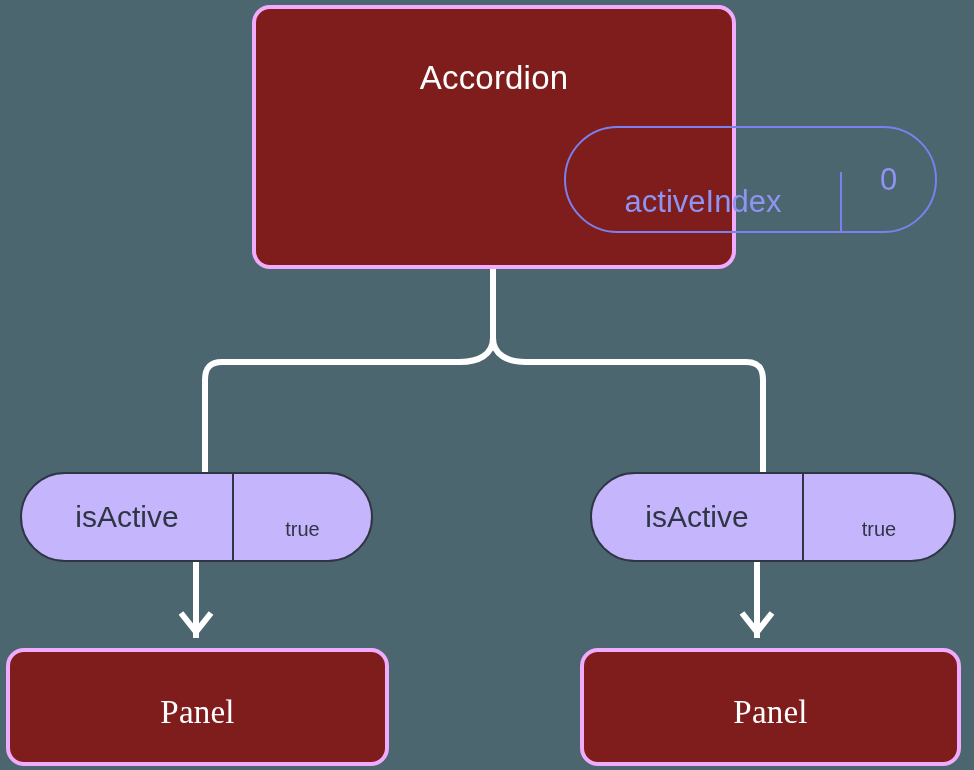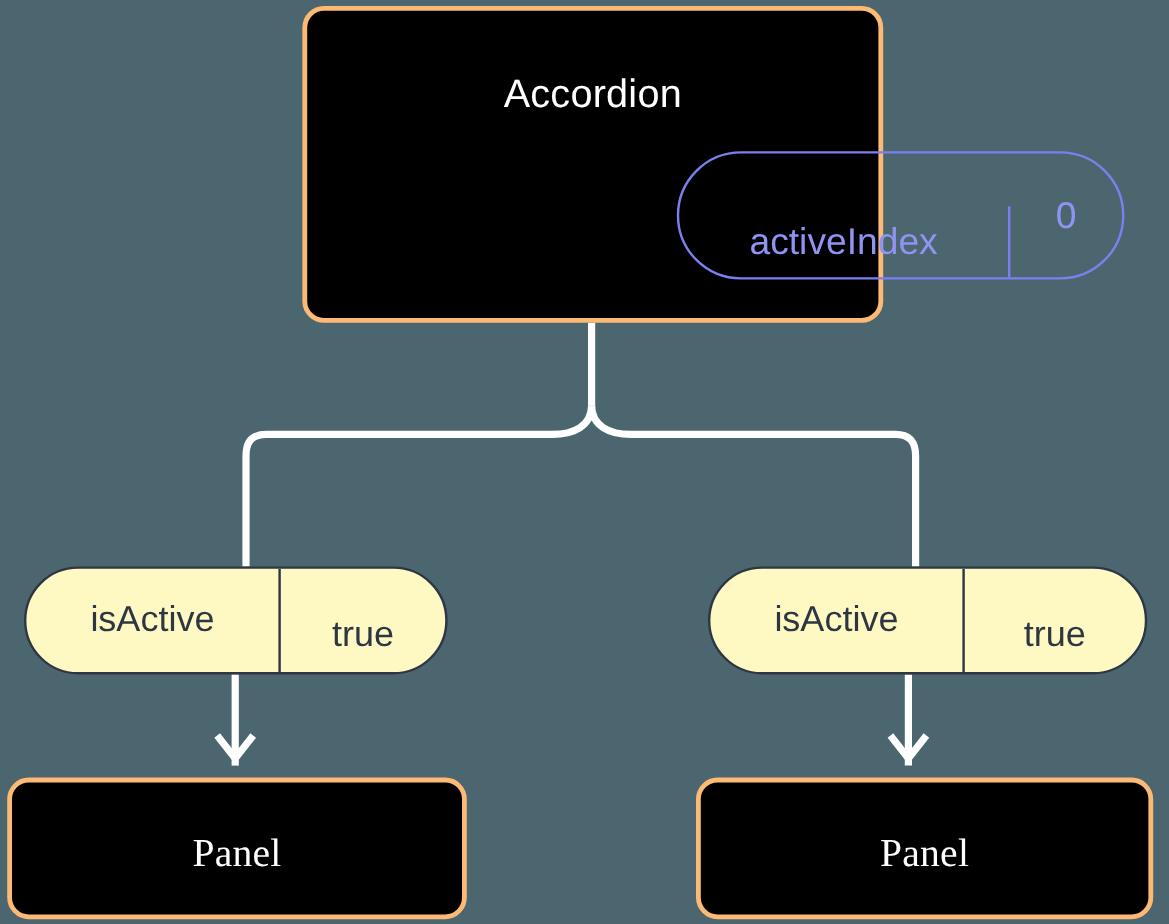--- a/index.html
+++ b/index.html
@@ -25,22 +25,22 @@
     left: 0;
     top: 0;
     width: 974px;
     height: 770px;
     pointer-events: none;
   }
 
   
   .node-box {
     position: absolute;
-    background: #000000;
-    border: 4px solid #fdba74;
+    background: #7f1d1d;
+    border: 4px solid #f0abfc;
     border-radius: 18px;
     box-sizing: border-box;
   }
   #accordion-box {
     left: 252px;
     top: 5px;
     width: 484px;
     height: 264px;
   }
   #panel-left-box {
@@ -99,21 +99,21 @@
     align-items: center;
     justify-content: center;
     color: #8f93f2;
     font-size: 31px;
   }
 
   
   .pill-filled {
     position: absolute;
     height: 90px;
-    background: #fef9c3;
+    background: #c4b5fd;
     border: 2px solid #2f3643;
     border-radius: 48px;
     box-sizing: border-box;
     display: flex;
     align-items: stretch;
     overflow: hidden;
   }
   .pill-filled .pill-key {
     display: flex;
     align-items: center;
@@ -122,21 +122,21 @@
     font-size: 30px;
     border-right: 2px solid #2f3643;
     box-sizing: border-box;
   }
   .pill-filled .pill-val {
     flex: 1 1 auto;
     display: flex;
     align-items: center;
     justify-content: center;
     color: #2f3643;
-    font-size: 30px;
+    font-size: 20px;
     margin-top: 24px;
   }
 
   #pill-left {
     left: 20px;
     top: 472px;
     width: 353px;
   }
   #pill-left .pill-key { flex: 0 0 212px; }
 

